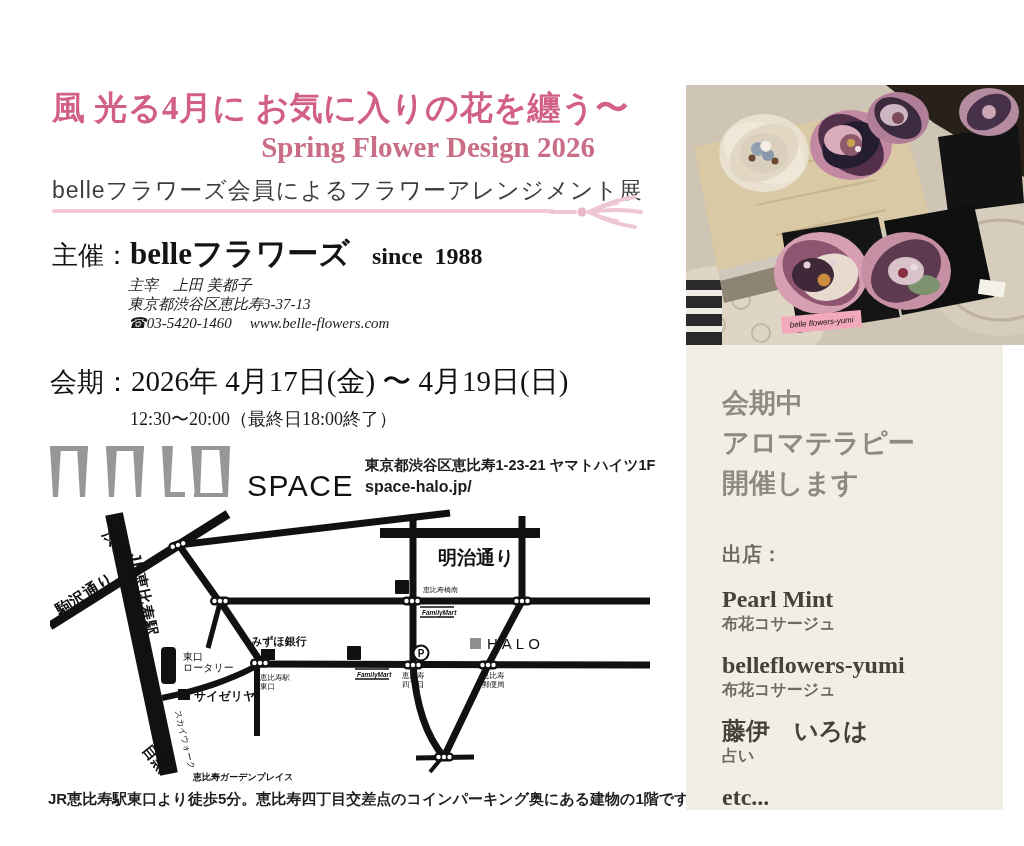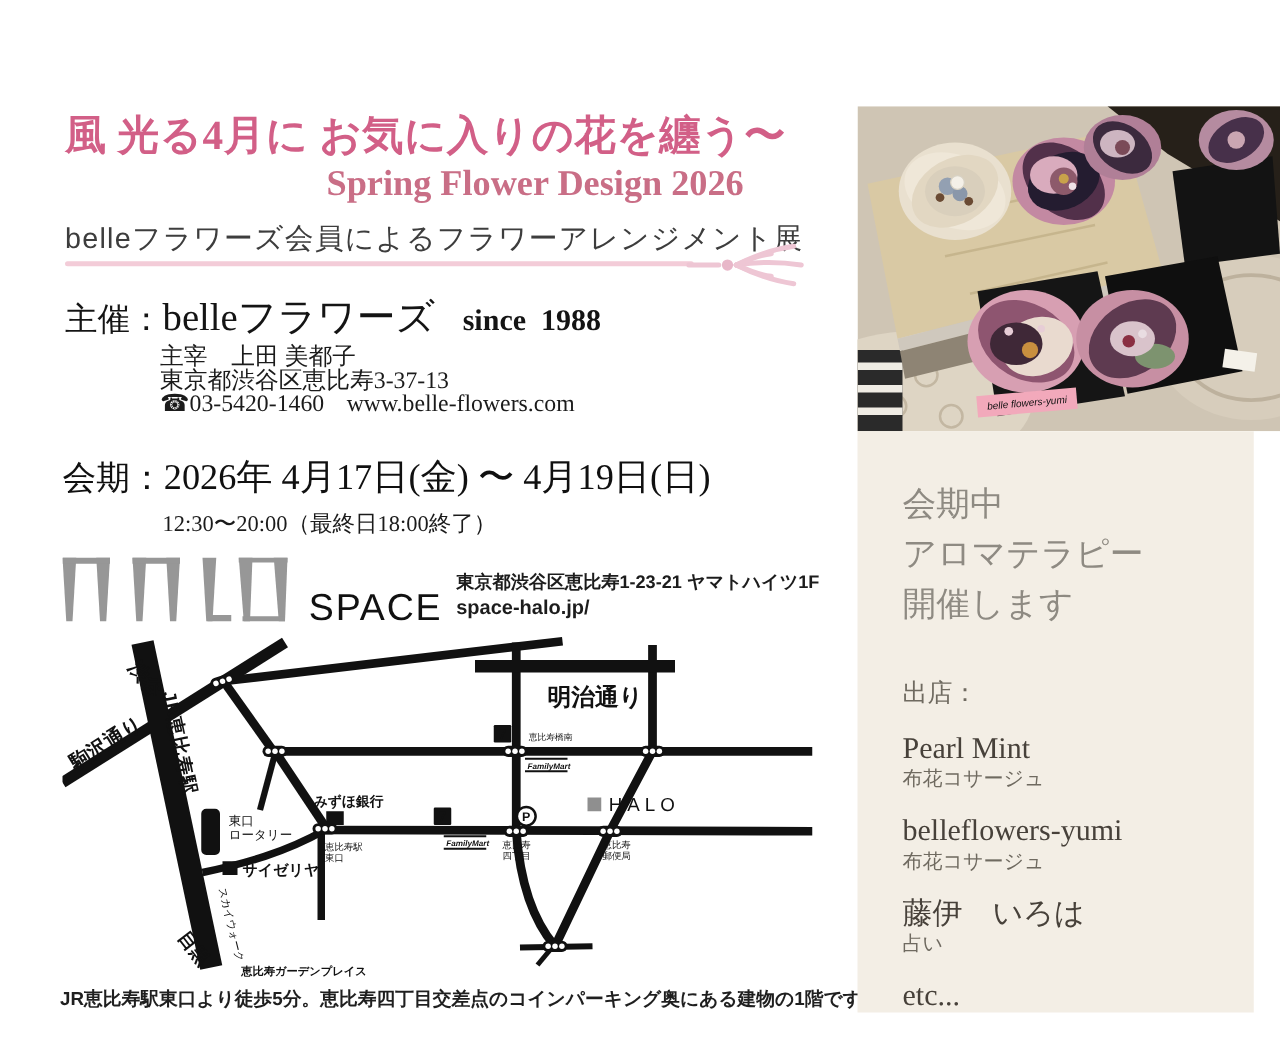--- a/index.html
+++ b/index.html
@@ -23,25 +23,25 @@
     left:52px;top:175px;font-size:23px;color:#3d3d3d;letter-spacing:1px;white-space:nowrap;
   }
   .divider{
     left:52px;top:209px;width:503px;height:4px;background:#f3ccd8;border-radius:2px;
   }
   .organizer-row{
     left:52px;top:233px;display:flex;align-items:baseline;white-space:nowrap;
     font-family:"Liberation Serif","DejaVu Serif",serif;color:#141414;
   }
   .organizer-label{font-size:26px;}
-  .organizer-name{font-size:31px;font-weight:normal;}
+  .organizer-name{font-size:31px;font-weight:bold;}
   .organizer-since{font-size:24px;font-weight:bold;margin-left:22px;word-spacing:6px;}
   .organizer-details{
     left:128px;top:276px;font-family:"Liberation Serif","DejaVu Serif",serif;
-    font-size:19px;color:#1b1b1b;line-height:19px;white-space:nowrap;
+    font-size:15px;color:#1b1b1b;line-height:19px;white-space:nowrap;font-style:italic;
   }
   .org-web{margin-left:18px;}
   .schedule-row{
     left:50px;top:362px;display:flex;align-items:baseline;white-space:nowrap;
     font-family:"Liberation Serif","DejaVu Serif",serif;font-weight:normal;color:#101010;
   }
   .schedule-label{font-size:27px;}
   .schedule-dates{font-size:29px;}
   .schedule-hours{
     left:130px;top:407px;font-family:"Liberation Serif","DejaVu Serif",serif;
@@ -54,21 +54,21 @@
   .venue-address .line1{font-size:14.5px;font-weight:bold;}
   .venue-address .line2{font-size:16px;font-weight:bold;margin-top:3px;}
   .map-wrap{left:50px;top:508px;}
   .map-caption{
     left:48px;top:790px;font-size:15px;font-weight:600;color:#1f1f1f;white-space:nowrap;
   }
   
   .photo-wrap{left:686px;top:85px;}
   .marche-panel{
     left:686px;top:345px;width:317px;height:465px;background:#f3eee5;
-    box-sizing:border-box;padding:38px 20px 0 36px;
+    box-sizing:border-box;padding:38px 20px 0 36px;font-weight:bold;
   }
   .marche-heading{font-size:27px;color:#8e8a82;line-height:40px;}
   .vendors-label{font-size:20px;color:#6f6a60;margin-top:38px;}
   .vendor{margin-top:18px;}
   .vendor-name{
     font-family:"Liberation Serif","DejaVu Serif",serif;font-size:24px;color:#47413a;line-height:26px;
   }
   .vendor-cat{font-size:16px;color:#6f6a60;line-height:20px;margin-top:2px;}
   
   svg text{font-family:"Liberation Sans","DejaVu Sans",sans-serif;fill:#111;}

